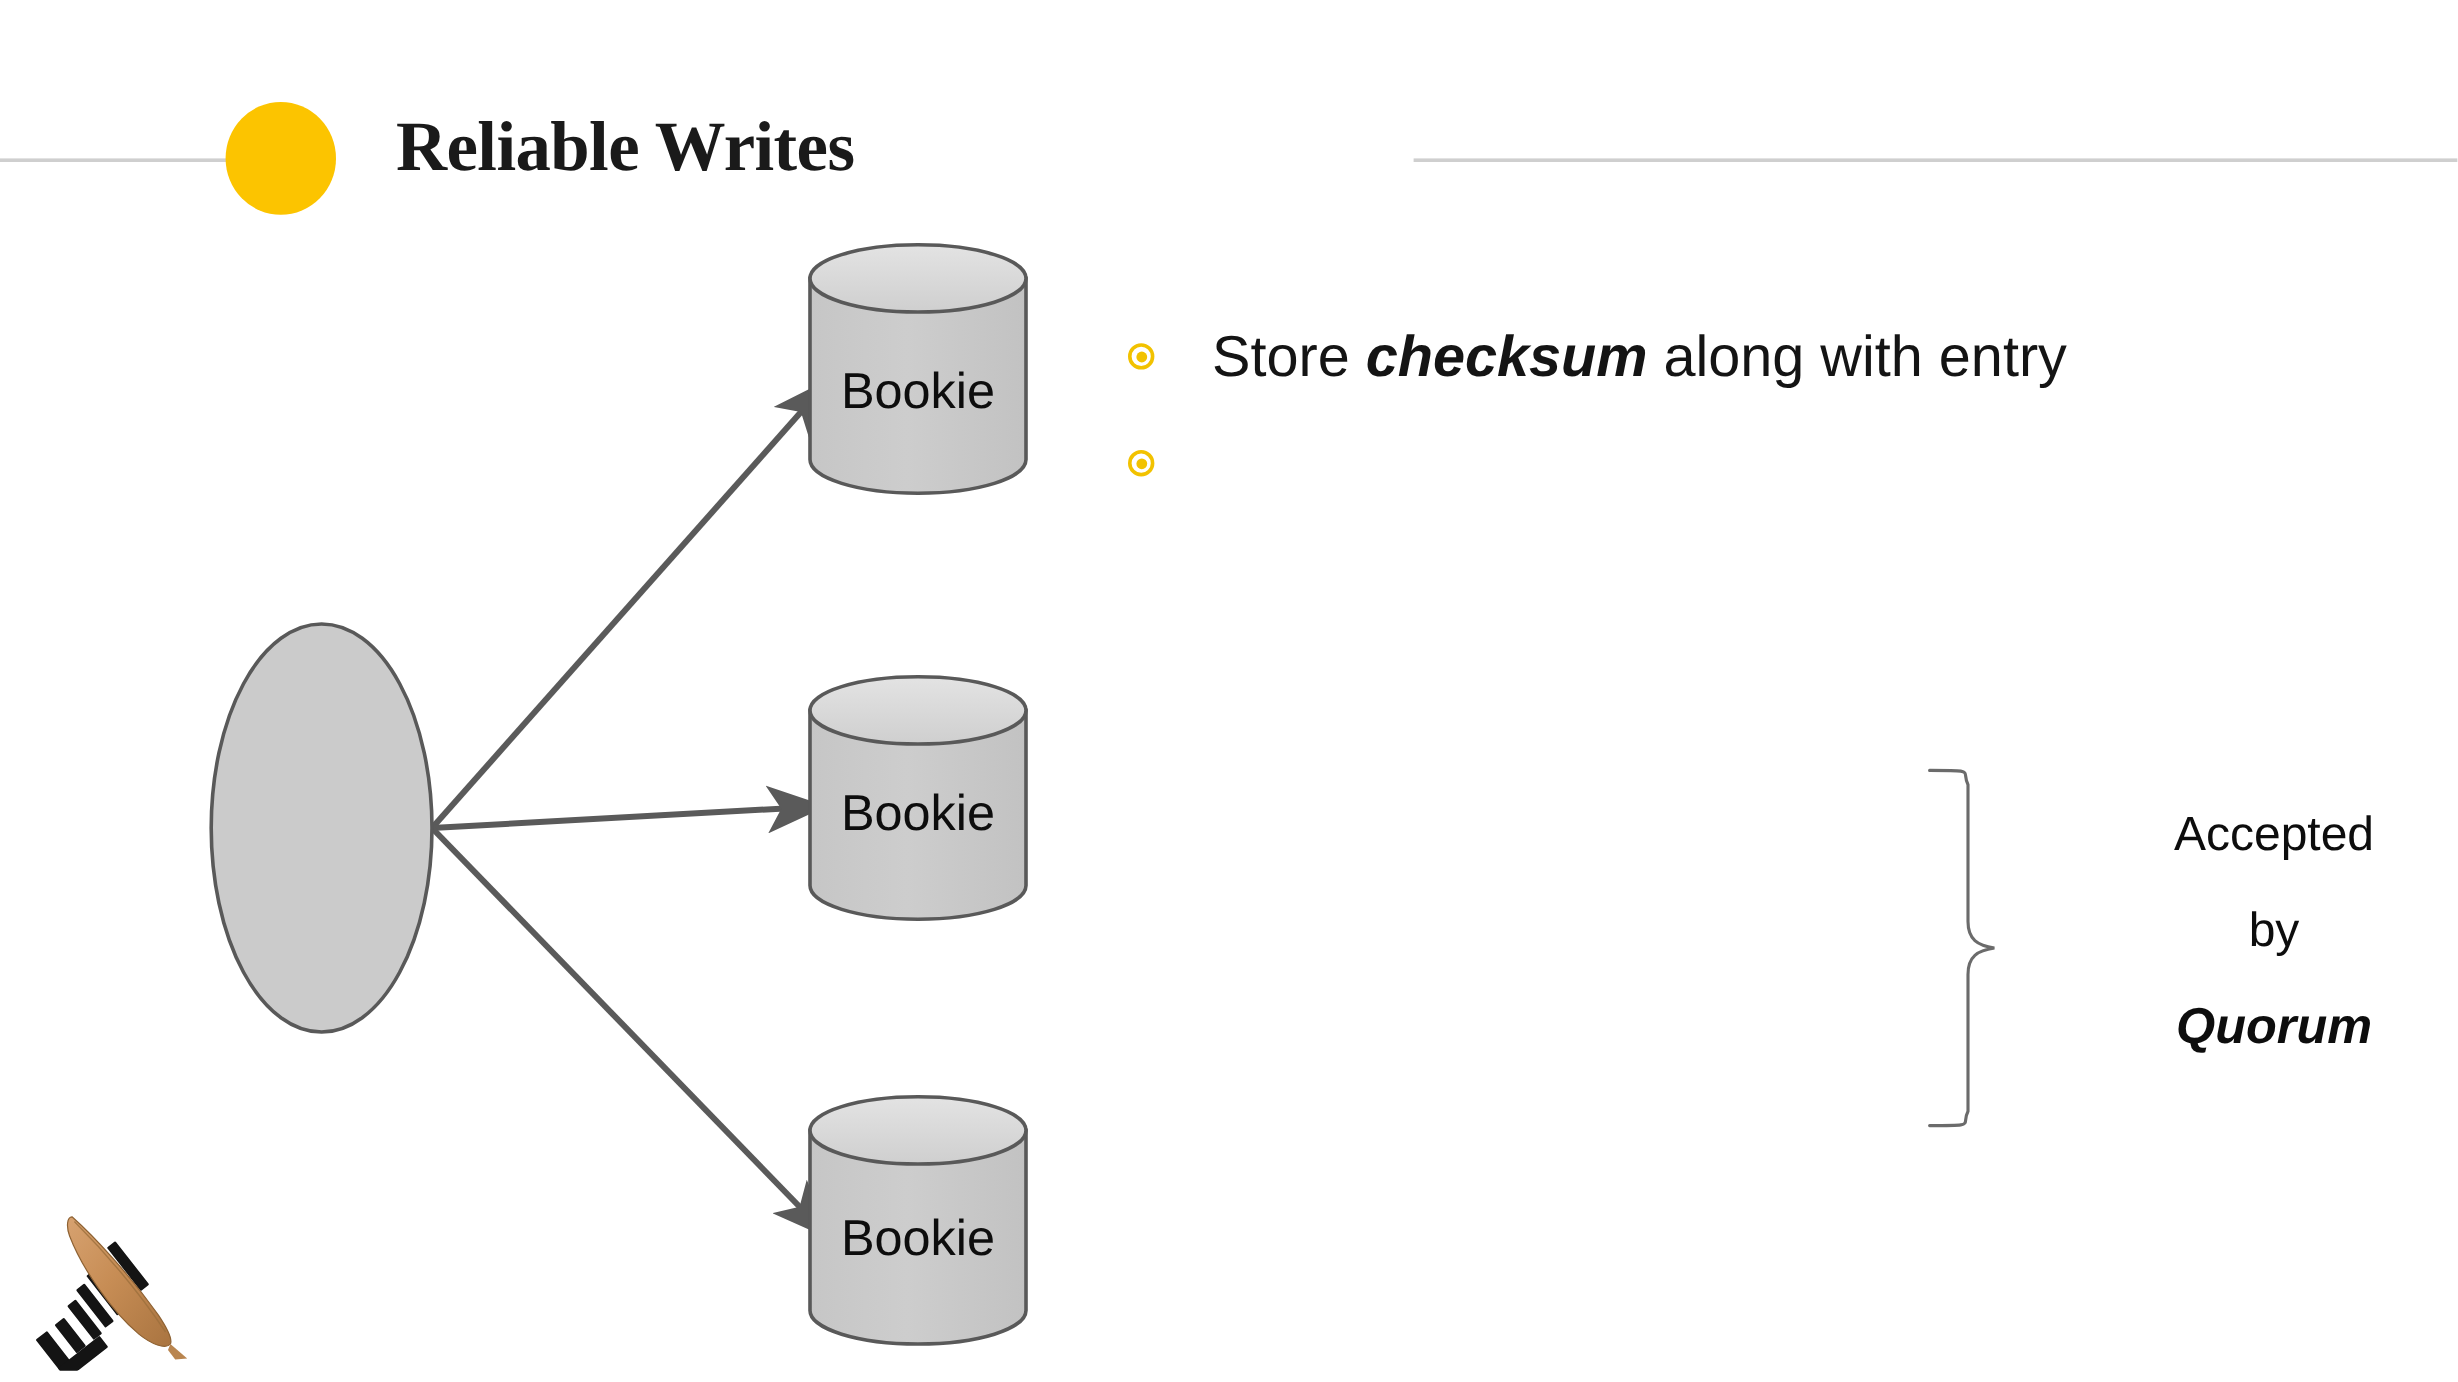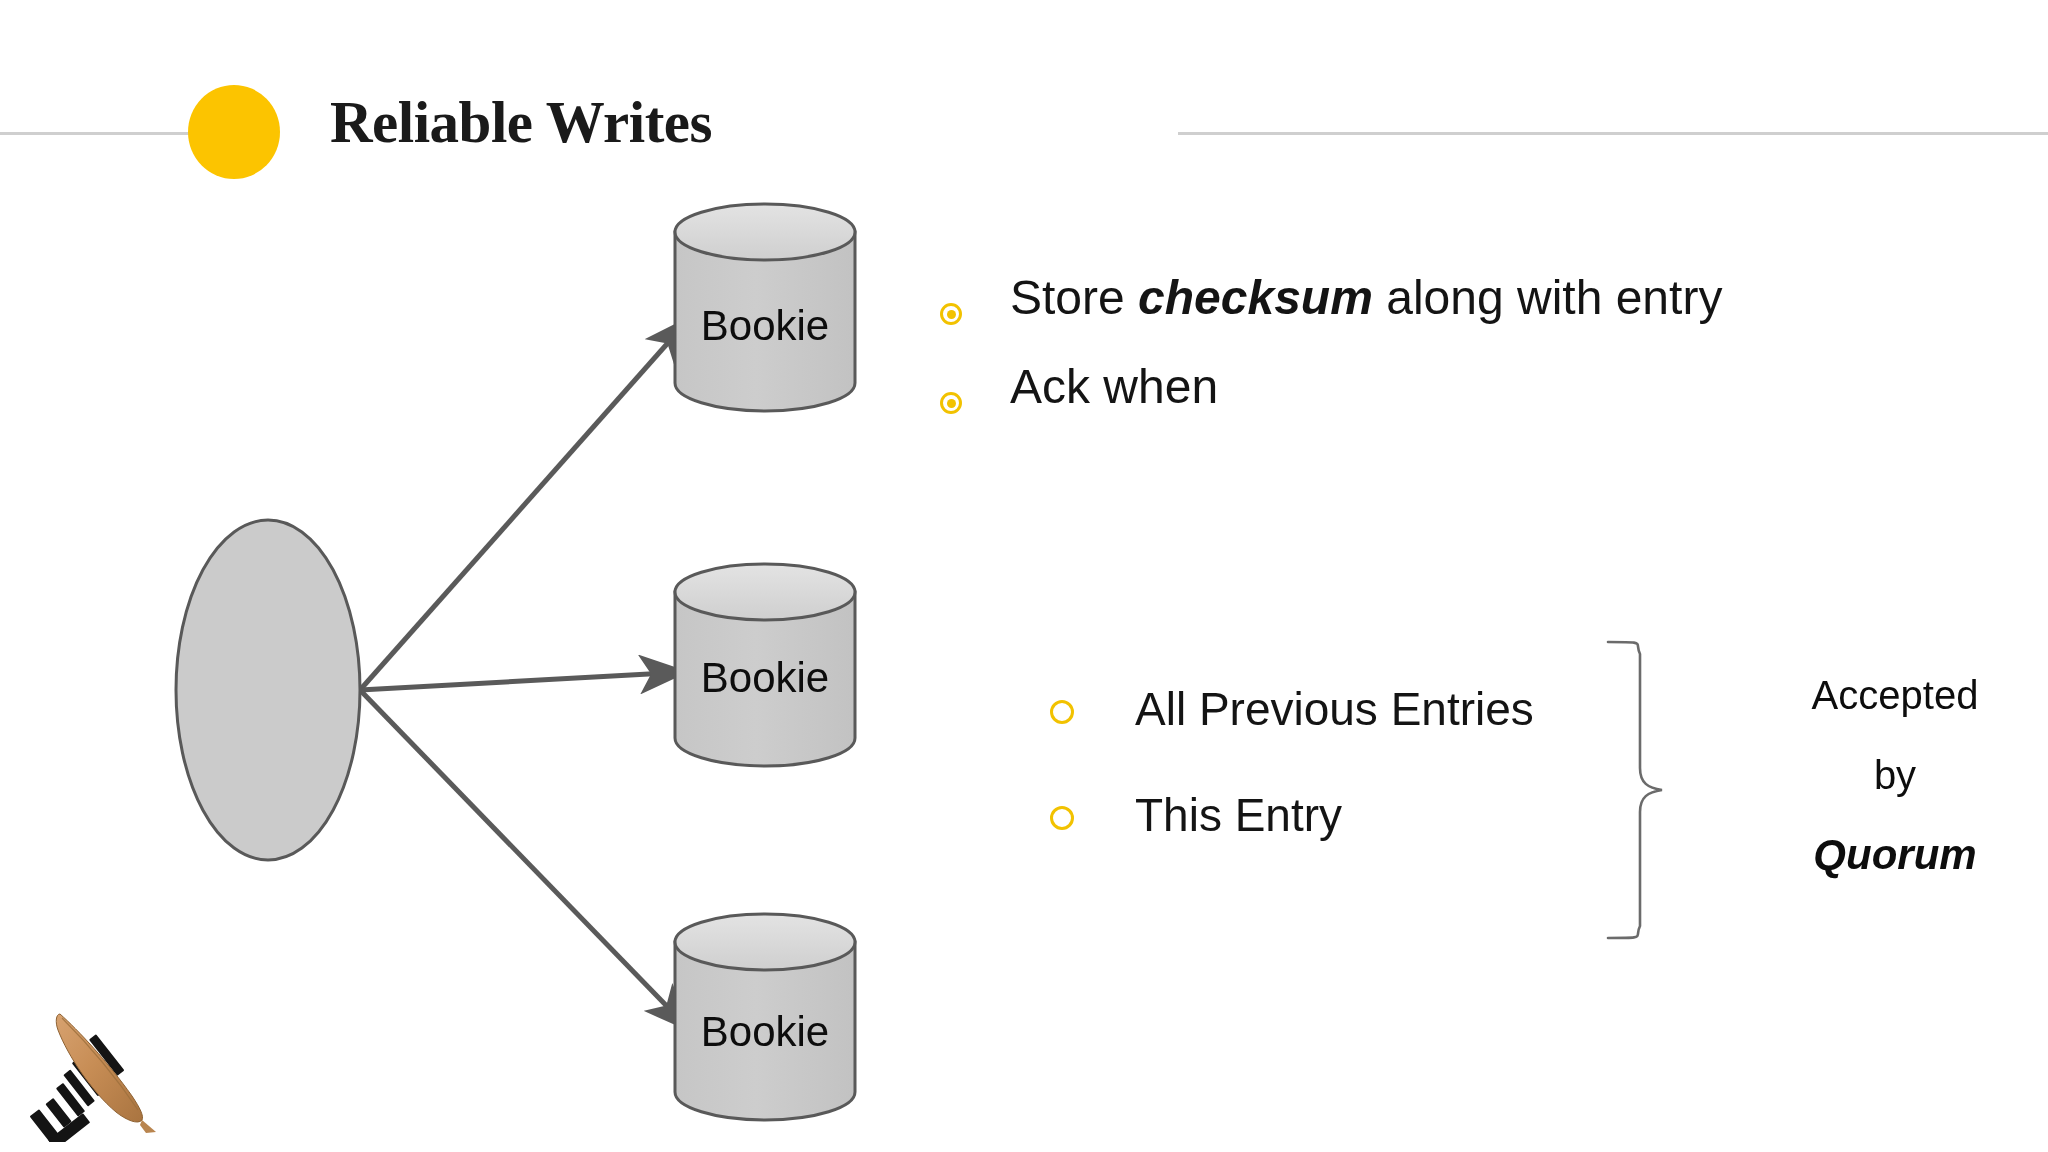--- a/index.html
+++ b/index.html
@@ -67,21 +67,21 @@
   
   .bullets {
     position: absolute;
     left: 940px;
     top: 270px;
     width: 1100px;
   }
   .bullet-row {
     position: relative;
     display: flex;
-    align-items: flex-end;
+    align-items: flex-start;
     margin-bottom: 34px;
   }
   .bullet-mark {
     flex: 0 0 auto;
     width: 70px;
     display: flex;
     justify-content: flex-start;
     align-items: center;
     padding-top: 16px;
   }
@@ -236,39 +236,24 @@
         <span class="dot-ring"></span>
       </span>
       <span class="bullet-text"><span>Store </span><span class="em">checksum</span><span> along with entry</span></span>
     </div>
 
 
     <div class="bullet-row">
       <span class="bullet-mark">
         <span class="dot-ring"></span>
       </span>
-      <span class="bullet-text"><span>Ack when</span></span>
     </div>
 
   </div>
 
-  <div class="sub-list">
-    <div class="sub-row">
-      <span class="bullet-mark">
-        <span class="dot-hollow"></span>
-      </span>
-      <span class="sub-text">All Previous Entries</span>
-    </div>
-    <div class="sub-row">
-      <span class="bullet-mark">
-        <span class="dot-hollow"></span>
-      </span>
-      <span class="sub-text">This Entry</span>
-    </div>
-  </div>
 
   <svg id="brace" viewBox="0 0 120 340">
     <path d="M8,22 C48,22 34,22 40,34 L40,148 C40,163 48,168 62,170
              C48,172 40,177 40,192 L40,306 C34,318 48,318 8,318" fill="none" stroke="#6b6b6b" stroke-width="2.6" stroke-linecap="round"></path>
   </svg>
 
   <div class="caption">
     <div>Accepted</div>
     <div>by</div>
     <div class="em">Quorum</div>

